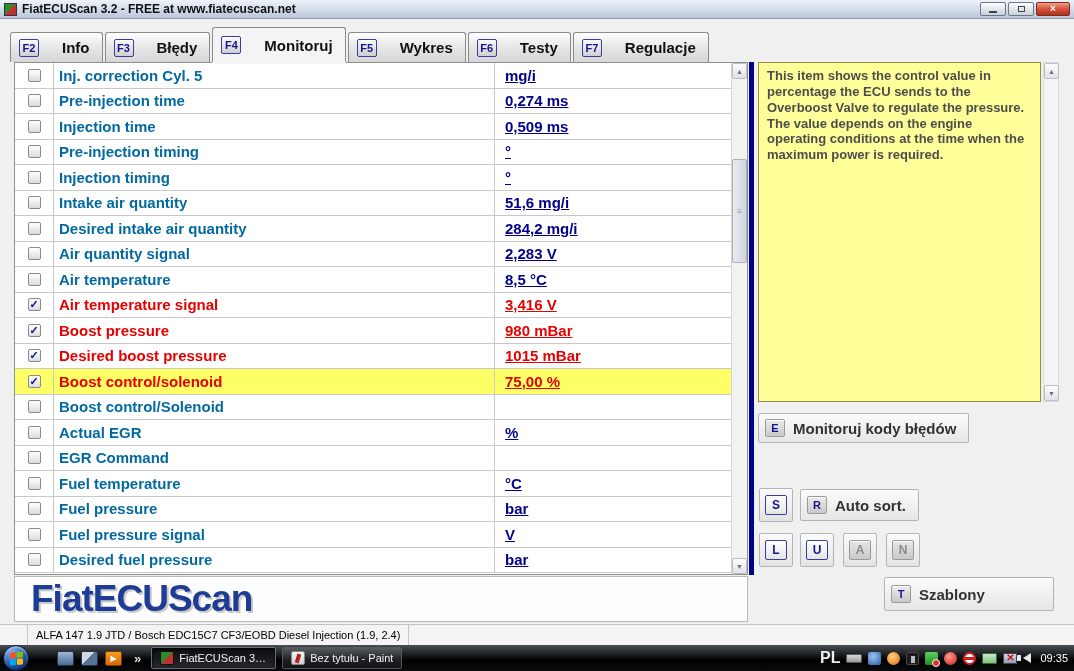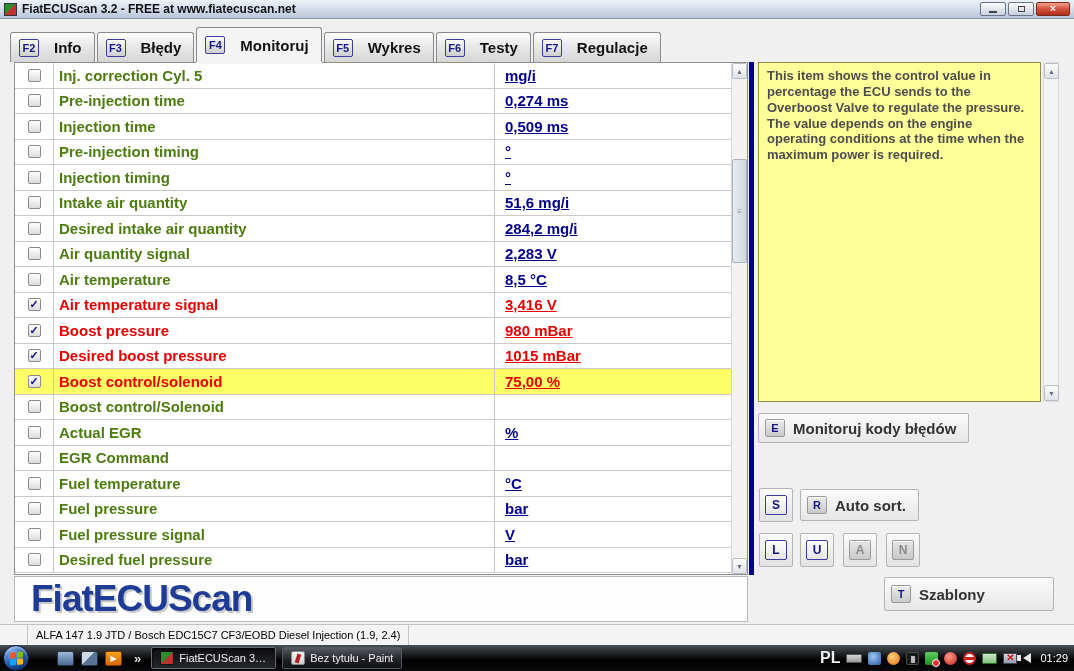--- a/index.html
+++ b/index.html
@@ -18,41 +18,41 @@
   .win-btn { width:26px; height:14px; border:1px solid #6b7587; border-radius:2px;
     background:linear-gradient(#fdfdfd,#c8d0dc); display:flex; align-items:center; justify-content:center;
     font-size:9px; color:#333; line-height:1; }
   .win-btn.close { width:34px; background:linear-gradient(#f0a08a,#d2523a 50%,#b03020);
     color:#fff; border-color:#7c2a1a; font-weight:bold; font-size:10px; }
   .min-glyph { width:8px; height:2px; background:#444; margin-top:6px; }
   .restore-glyph { width:7px; height:6px; border:1px solid #444; background:transparent; }
 
   
   .tabstrip { position:absolute; left:10px; top:27px; height:35px; display:flex; align-items:flex-end; z-index:5; }
-  .tab { display:flex; align-items:center; gap:15px; padding:0 12px 0 8px; height:30px;
+  .tab { display:flex; align-items:center; gap:23px; padding:0 12px 0 8px; height:30px;
     border:1px solid #8a8a8a; border-bottom:none; border-radius:3px 3px 0 0; margin-right:2px;
     background:linear-gradient(#ffffff,#e8e8e8 45%,#d6d6d6); cursor:pointer; }
   .tab.active { height:35px; background:#f4f4f4; position:relative; z-index:6; box-shadow:0 2px 0 #f4f4f4; }
   .tab-label { font-size:15px; font-weight:bold; color:#111; }
   .keycap { display:inline-flex; align-items:center; justify-content:center; min-width:20px; height:18px;
     padding:0 2px; font-size:11px; font-weight:bold; color:#14148c;
     background:linear-gradient(#fafafa,#cfcfcf); border:1px solid #3c3c9c; border-radius:2px;
     box-shadow:inset 0 1px 0 #fff; }
 
   
   .param-table { position:absolute; left:14px; top:62px; width:734px; height:513px;
     background:#fff; border:1px solid #8f8f8f; display:flex; }
   .rows-wrap { flex:1; overflow:hidden; }
   .param-row { display:flex; align-items:center; height:25.5px; border-bottom:1px solid #c9c9c9; background:#fff; }
   .param-row.highlighted { background:#ffff66; }
   .cell-check { width:39px; display:flex; align-items:center; justify-content:center; border-right:1px solid #c9c9c9; align-self:stretch; }
   .checkbox { width:13px; height:13px; border:1px solid #8a8a8a; border-radius:2px;
     background:linear-gradient(#fff,#dcdcdc); font-size:11px; line-height:11px; color:#14148c;
     display:flex; align-items:center; justify-content:center; font-weight:bold; cursor:pointer; }
-  .cell-name { flex:1; padding-left:5px; font-size:15px; font-weight:bold; color:#4d7c0f;
+  .cell-name { flex:1; padding-left:5px; font-size:15px; font-weight:bold; color:#0369a1;
     white-space:nowrap; overflow:hidden; }
   .cell-value { width:237px; border-left:1px solid #c9c9c9; align-self:stretch; display:flex; align-items:center;
     padding-left:10px; font-size:15px; font-weight:bold; color:#00008b; white-space:nowrap;text-decoration:underline; }
   .param-row.red .cell-name, .param-row.red .cell-value { color:#e60000; }
 
   
   .vscroll { width:16px; background:#f2f2f2; border-left:1px solid #d5d5d5; position:relative; }
   .sb-btn { position:absolute; left:0; width:15px; height:16px; background:linear-gradient(#fdfdfd,#dfe3e8);
     border:1px solid #b9bec6; border-radius:2px; color:#6a7078; font-size:7px;
     display:flex; align-items:center; justify-content:center; cursor:pointer; }
@@ -461,17 +461,17 @@
       <span class="tray-ico t-orange"></span>
       <span class="tray-ico t-wireless"></span>
       <span class="tray-ico t-signal"></span>
       <span class="tray-ico t-red"></span>
       <span class="tray-ico t-noentry"></span>
       <span class="t-battery"></span>
       <span class="t-monx">
           <span>✕</span>
         </span>
       <span class="t-speaker"></span>
-      <span class="tray-time">01:29</span>
+      <span class="tray-time">09:35</span>
     </div>
   </div>
 
 </div>
 
 </body></html>

